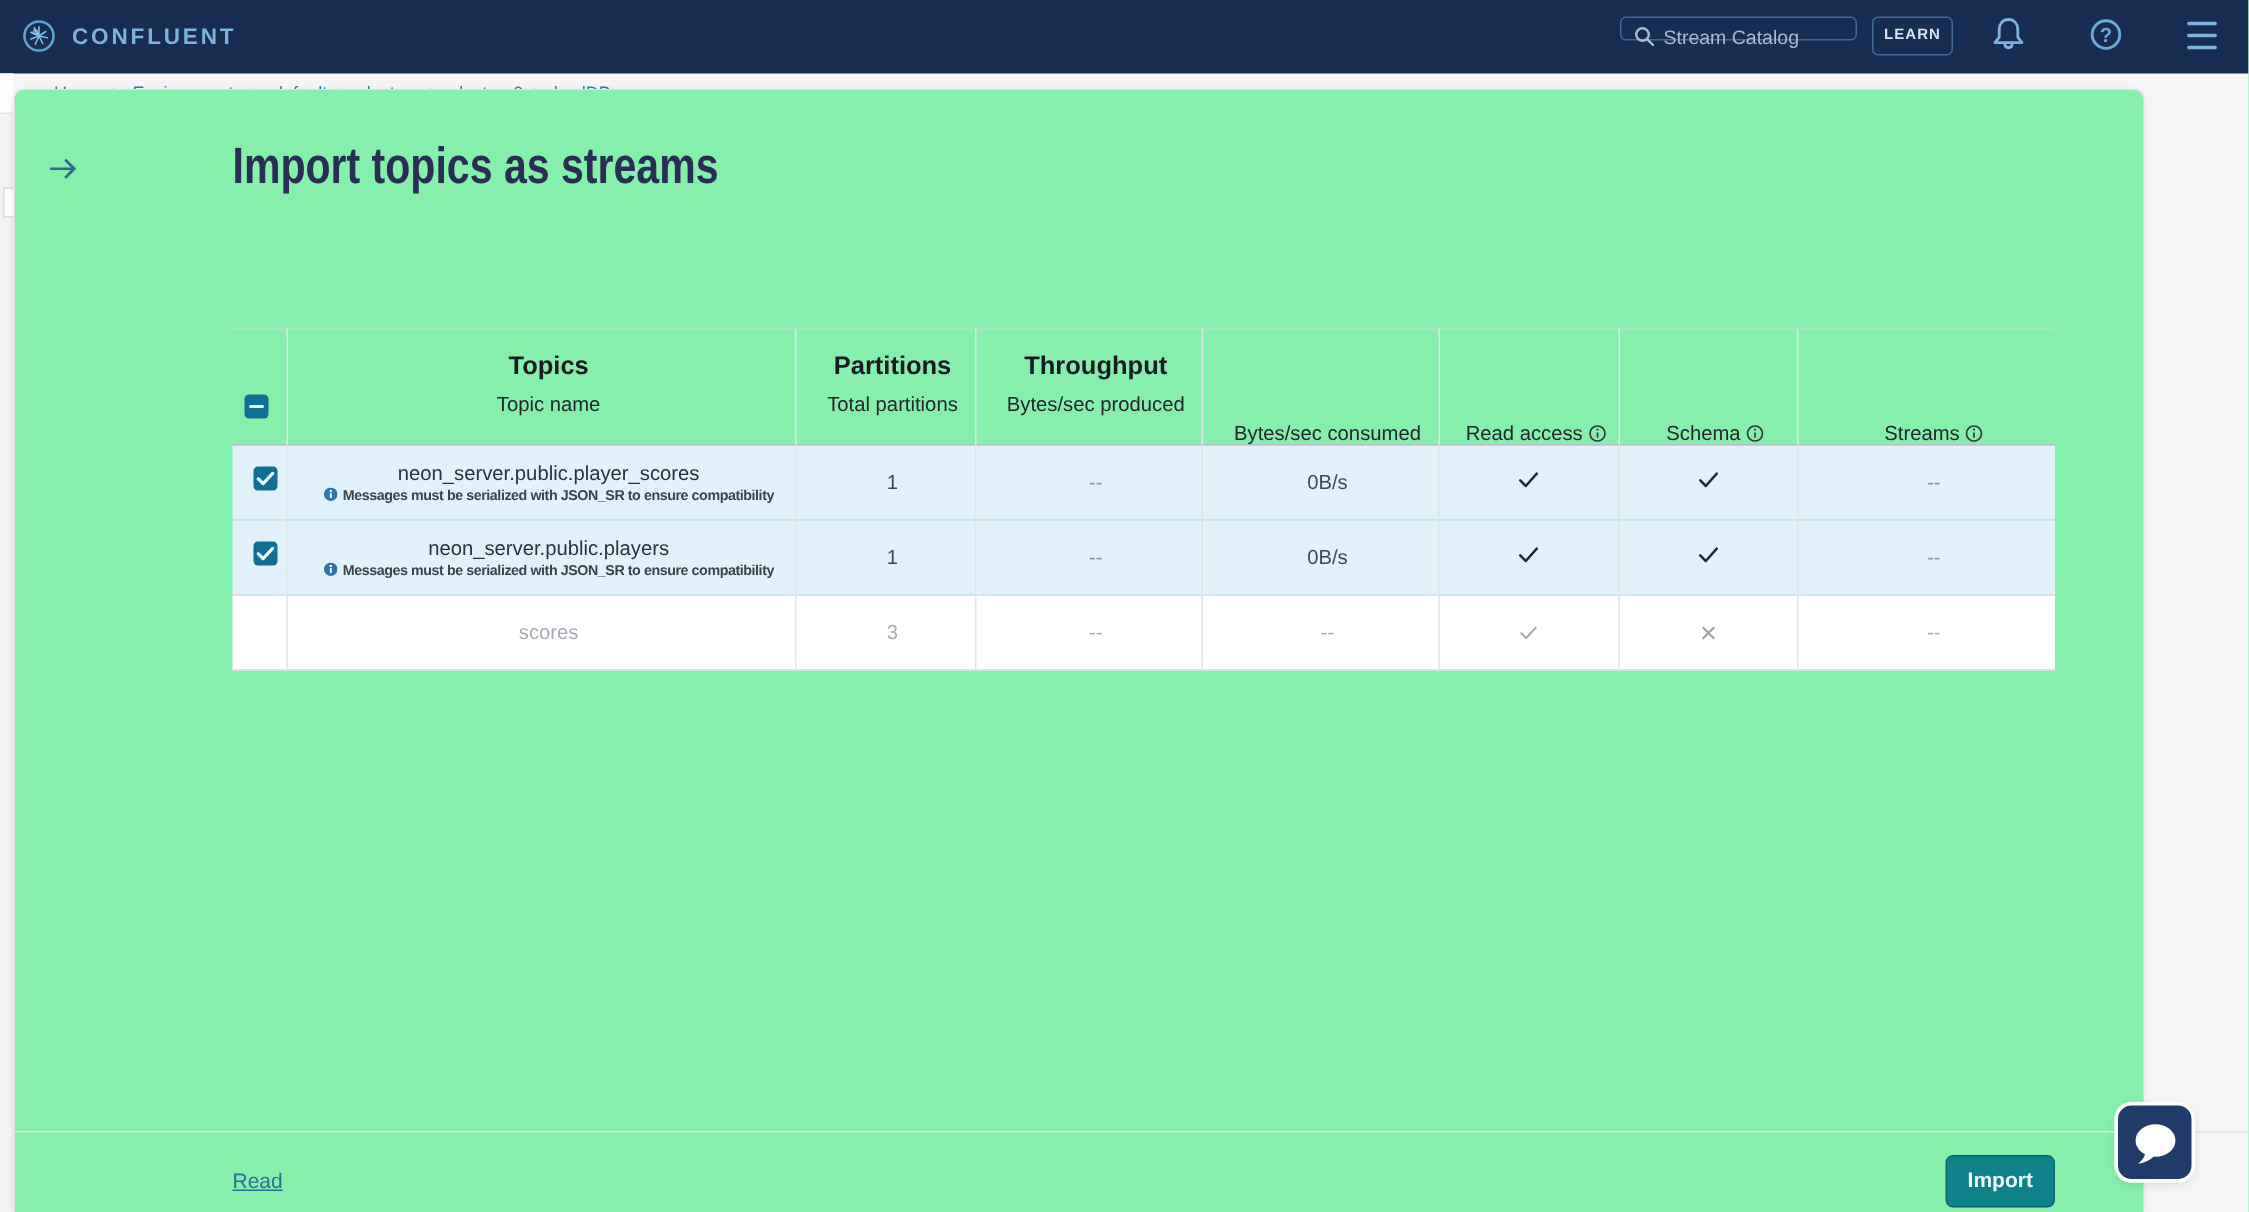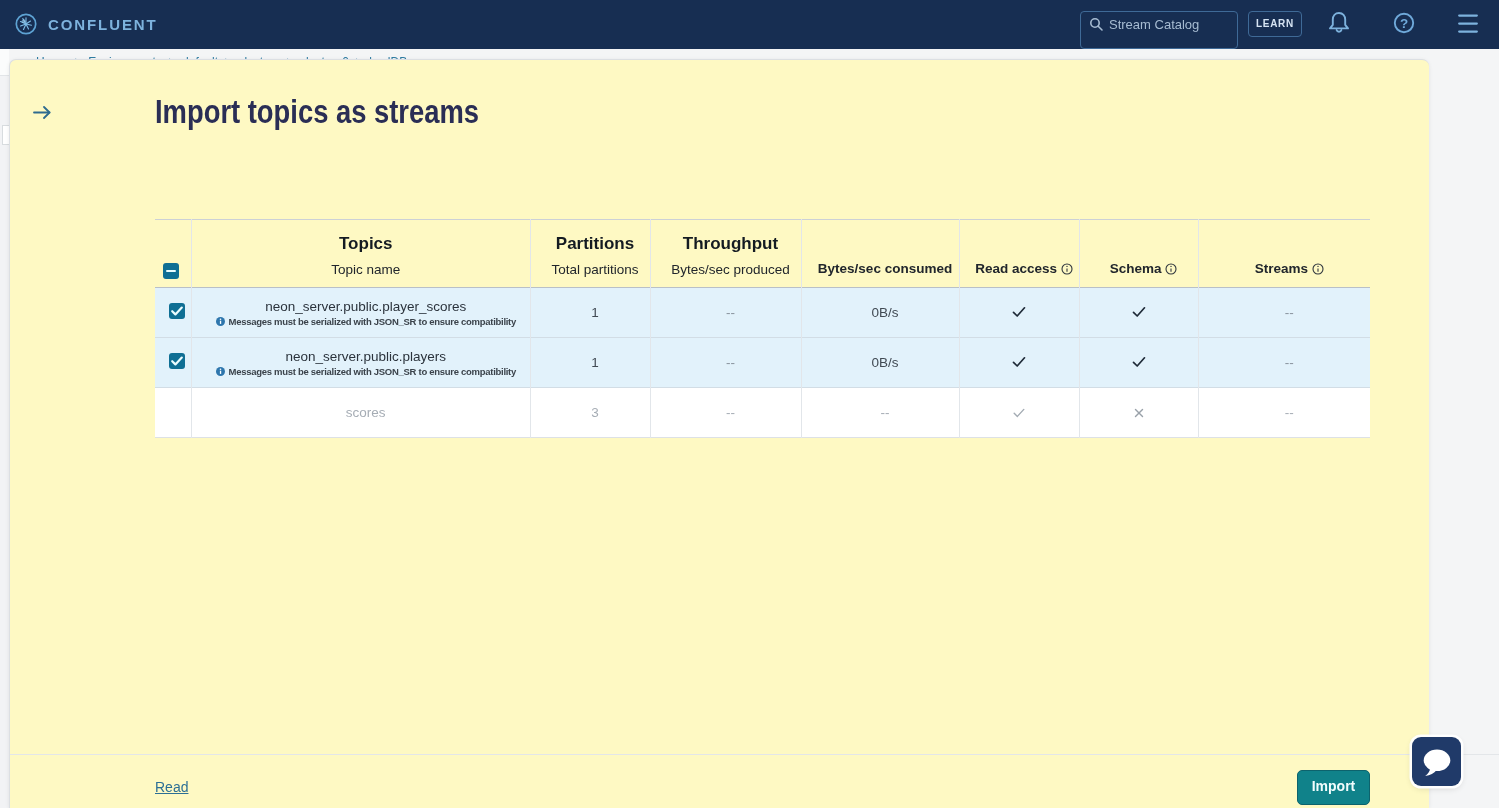--- a/index.html
+++ b/index.html
@@ -3,50 +3,50 @@
 <meta charset="utf-8">
 <style>
   * { margin:0; padding:0; box-sizing:border-box; }
   html,body { width:1499px; height:808px; overflow:hidden; }
   body { font-family:"Liberation Sans", sans-serif; background:#f4f5f6; position:relative; }
 
   
   .nav { position:absolute; left:0; top:0; width:1499px; height:49px; background:#172e52; }
   .nav .logo { position:absolute; left:14px; top:11px; }
   .nav .brand { position:absolute; left:48px; top:16px; font-size:15px; font-weight:bold; letter-spacing:1.9px; color:#7db2dd; }
-  .navsearch { position:absolute; left:1080px; top:11px; width:158px; height:38px; border:1.5px solid #3f6a97; border-radius:4px;text-align:right; }
+  .navsearch { position:absolute; left:1080px; top:11px; width:158px; height:16px; border:1.5px solid #3f6a97; border-radius:4px;text-align:right; }
   .navsearch .ph { position:absolute; left:28px; top:5px; font-size:13px; color:#a7bcd2; }
   .learn { position:absolute; left:1248px; top:11px; width:54px; height:26px; border:1.5px solid #3f6a97; border-radius:4px; color:#d6e4f3; font-size:10px; font-weight:bold; letter-spacing:0.7px; text-align:center; line-height:23px; }
 
   
   .crumbs { position:absolute; left:36px; top:55px; font-size:12px; color:#2f7ca3; white-space:nowrap; }
   .leftstrip { position:absolute; left:0; top:49px; width:9px; height:759px; background:#f2f3f5; }
   .leftstrip .white { position:absolute; left:0; top:0; width:9px; height:27px; background:#fbfcfc; border-bottom:1px solid #e2e5e8; }
   .leftstrip .btn { position:absolute; left:2px; top:76px; width:7px; height:20px; background:#fff; border:1px solid #d8dcdf; border-right:none; }
 
   
-  .modal { position:absolute; left:9px; top:59px; width:1420px; height:749px; background:#fef9c3; border:1px solid #dcdfe3; border-right:none; border-bottom:none; border-radius:7px 7px 0 0; box-shadow:0 1px 4px rgba(0,0,0,0.08); }
+  .modal { position:absolute; left:9px; top:59px; width:1420px; height:749px; background:#86efac; border:1px solid #dcdfe3; border-right:none; border-bottom:none; border-radius:7px 7px 0 0; box-shadow:0 1px 4px rgba(0,0,0,0.08); }
   .arrow { position:absolute; left:23px; top:46px; }
   h1 { position:absolute; left:145px; top:32px; font-size:34px; font-weight:bold; color:#2a2e55; letter-spacing:0; transform:scaleX(0.805); transform-origin:left top; white-space:nowrap; }
   .sub { position:absolute; left:145px; top:72px; font-size:13px; color:#4c5157; }
   .tsearch { position:absolute; left:145px; top:113px; width:243px; height:28px; border:1px solid #898f96; border-radius:4px; background:#fff; }
   .tsearch .ph { position:absolute; left:28px; top:6px; font-size:13px; color:#70767c; }
 
   
   .tbl { position:absolute; left:145px; top:159px; width:1215px; border-collapse:collapse; table-layout:fixed; }
   .tbl col.c0 { width:36.5px; } .tbl col.c1 { width:338.5px; } .tbl col.c2 { width:120px; }
   .tbl col.c3 { width:151px; } .tbl col.c4 { width:158px; } .tbl col.c5 { width:120px; }
   .tbl col.c6 { width:119px; } .tbl col.c7 { width:172px; }
   .tbl th, .tbl td { border-left:1px solid #e2e6ea; font-weight:normal; text-align:center; vertical-align:middle; padding:0 0 0 10px; }
   .tbl th:first-child, .tbl td:first-child { border-left:none; }
   .tbl thead tr { border-top:1px solid #ccd1d6; border-bottom:1px solid #b9c0c7; }
   .tbl thead th { height:68px; vertical-align:top; }
   .gh { font-size:17px; font-weight:bold; color:#141b22; padding-top:14px; }
   .sh { font-size:13.5px; color:#21262c; margin-top:8px; }
-  .sh.only { margin-top:41px;font-weight:bold; }
+  .sh.only { margin-top:61px; }
   .tbl tbody tr { height:50px; }
   .tbl tbody tr.sel { background:#e2f2fb; border-bottom:1px solid #d2dde5; }
   .tbl tbody tr.dis { background:#fff; border-bottom:1px solid #dde1e5; }
   td.name div.t { font-size:13.5px; color:#2b333c; }
   td.name div.i { font-size:9.5px; font-weight:bold; color:#3b434b; margin-top:2px; white-space:nowrap; letter-spacing:-0.03em; }
   .val { font-size:13.5px; color:#414a53; }
   .gray { color:#8a949e; }
   .dim { color:#a6adb5; }
   .tbl td.ck { font-size:15px; color:#1c2833; text-align:center; padding:0 10px 0 10px; }
   .tbl td.ckdim { font-size:14px; color:#9aa2aa; text-align:center; padding:0 10px 0 10px; }

